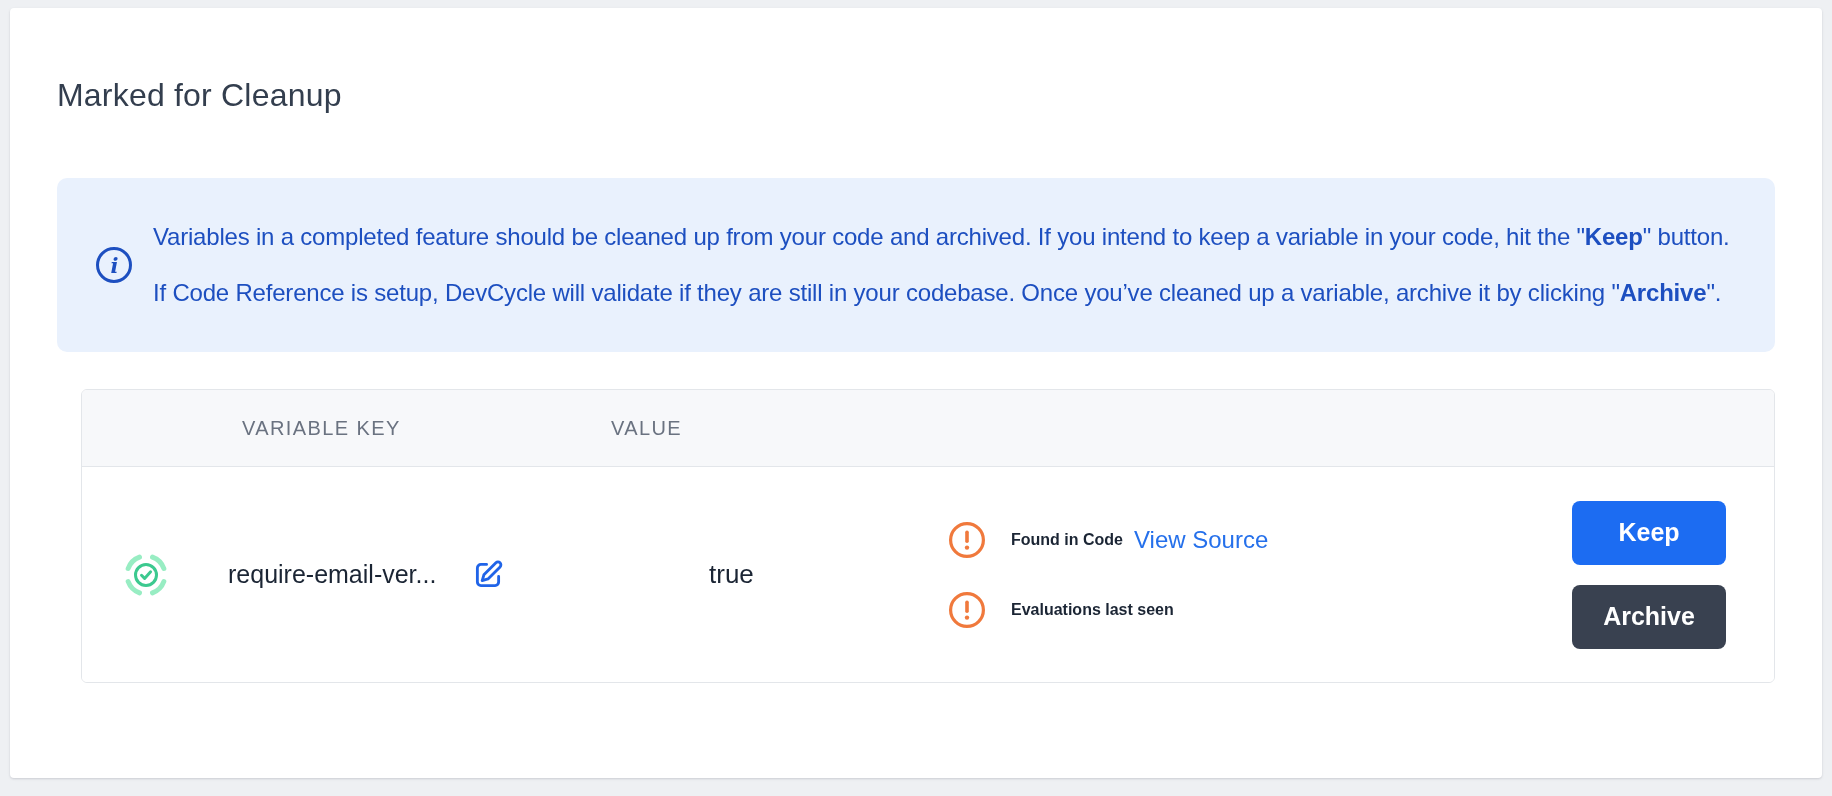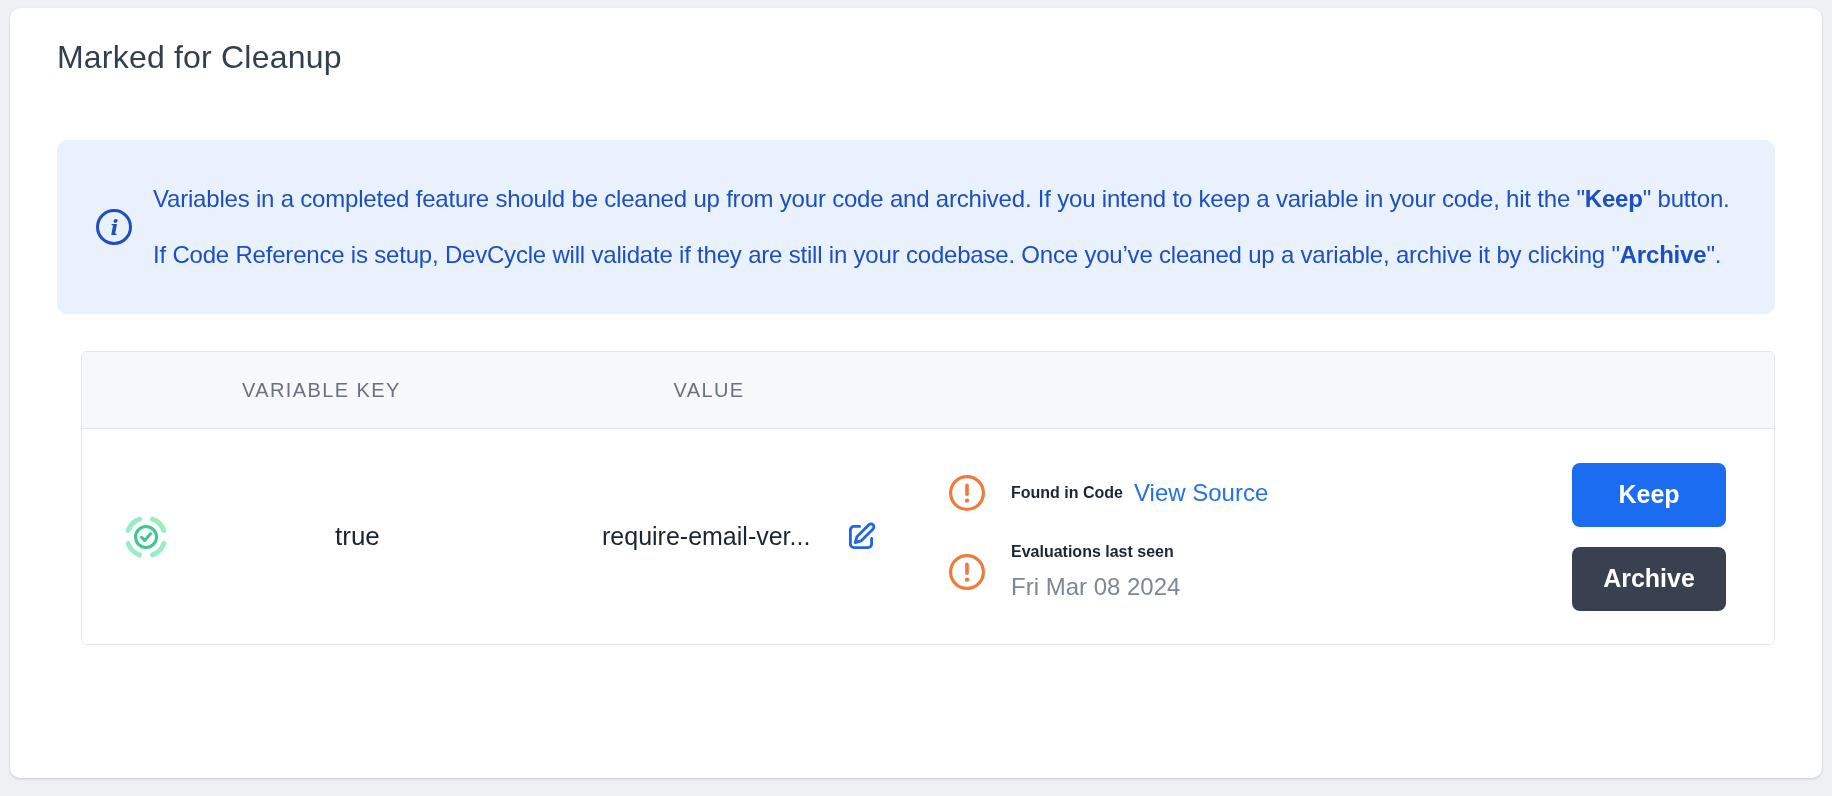--- a/index.html
+++ b/index.html
@@ -7,23 +7,23 @@
   body {
     font-family: "Liberation Sans", sans-serif;
     background: var(--page-bg, #eef0f3);
     overflow: hidden;
     position: relative;
   }
   .card {
     position: absolute;
     top: 8px; left: 10px; right: 10px; bottom: 18px;
     background: var(--card-bg, #ffffff);
-    border-radius: 10px;
+    border-radius: 4px;
     box-shadow: 0 1px 3px rgba(16,24,40,.10), 0 1px 2px rgba(16,24,40,.06);
-    padding: 30px 47px 0 47px;
+    padding: 68px 47px 0 47px;
   }
   h1.title {
     font-size: 32px;
     line-height: 38px;
     font-weight: 500;
     color: var(--title-text, #333e4e);
     letter-spacing: .2px;
   }
   
   .banner {
@@ -68,21 +68,21 @@
     border-bottom: 1px solid var(--table-border, #e3e6ea);
   }
   .th {
     font-size: 20px;
     font-weight: 500;
     letter-spacing: 1.4px;
     color: var(--header-text, #6a7280);
     white-space: nowrap;
   }
   .th.col-key   { padding-left: 33px; }
-  .th.col-value { padding-left: 28px; text-align: center; }
+  .th.col-value { padding-left: 28px; }
   .th.col-steps { padding-left: 4px; }
   .trow { height: 215px; background: #fff; }
   .td.col-icon { display: flex; justify-content: center; }
   .status-icon { width: 48px; height: 48px; display: block; }
   .td.col-key {
     padding-left: 19px;
     display: flex;
     align-items: center;
   }
   .key-text {
@@ -118,21 +118,21 @@
     font-weight: bold;
   }
   .step-link {
     font-size: 24px;
     color: var(--link-blue, #2570eb);
     text-decoration: none;
     margin-left: 11px;
     white-space: nowrap;
     cursor: pointer;
   }
-  .step-lines { display: flex; flex-direction: column; gap: 12px; }
+  .step-lines { display: flex; flex-direction: row; gap: 4px; }
   .step-date {
     font-size: 24px;
     color: var(--muted-text, #7e8795);
     white-space: nowrap;
   }
   .td.col-actions {
     display: flex;
     flex-direction: column;
     gap: 20px;
     padding-left: 26px;
@@ -183,33 +183,33 @@
             <path d="M30.5 6.15 A19 19 0 0 1 41.85 17.5" stroke="var(--success-green-light,#98edc3)" stroke-width="5" stroke-linecap="round"></path>
             <path d="M41.85 30.5 A19 19 0 0 1 30.5 41.85" stroke="var(--success-green-light,#98edc3)" stroke-width="5" stroke-linecap="round"></path>
             <path d="M17.5 41.85 A19 19 0 0 1 6.15 30.5" stroke="var(--success-green-light,#98edc3)" stroke-width="5" stroke-linecap="round"></path>
             <path d="M6.15 17.5 A19 19 0 0 1 17.5 6.15" stroke="var(--success-green-light,#98edc3)" stroke-width="5" stroke-linecap="round"></path>
             <circle cx="24" cy="24" r="10.5" stroke="var(--success-green,#3cc98f)" stroke-width="3"></circle>
             <path d="M19.5 24.3l3.1 3.1 6-6.6" stroke="var(--success-green,#3cc98f)" stroke-width="3" stroke-linecap="round" stroke-linejoin="round"></path>
           </svg>
         </span>
       </div>
 
-      <div class="td col-value">true</div>
-
       <div class="td col-key">
         <span class="key-text">require-email-ver...</span>
         <button class="edit-btn">
           <span>
             <svg viewBox="0 0 24 24" fill="none" width="34" height="34">
               <path d="M11 4.5H7A2.5 2.5 0 0 0 4.5 7v10A2.5 2.5 0 0 0 7 19.5h10a2.5 2.5 0 0 0 2.5-2.5v-4" stroke="currentColor" stroke-width="2" stroke-linecap="round" stroke-linejoin="round"></path>
               <path d="M17.6 3.4a2.05 2.05 0 0 1 2.9 2.9L12 14.8l-4.1 1.2 1.2-4.1 8.5-8.5z" stroke="currentColor" stroke-width="2" stroke-linecap="round" stroke-linejoin="round"></path>
             </svg>
           </span>
         </button>
       </div>
+
+      <div class="td col-value">true</div>
 
       <div class="td col-steps">
         <div class="step">
           <span class="alert-icon">
             <svg viewBox="0 0 40 40" fill="none">
               <circle cx="20" cy="20" r="16.4" stroke="currentColor" stroke-width="3.2"></circle>
               <path d="M20 12.2v9" stroke="currentColor" stroke-width="3.6" stroke-linecap="round"></path>
               <circle cx="20" cy="27.6" r="2.2" fill="currentColor"></circle>
             </svg>
           </span>
@@ -219,21 +219,20 @@
         <div class="step">
           <span class="alert-icon">
             <svg viewBox="0 0 40 40" fill="none">
               <circle cx="20" cy="20" r="16.4" stroke="currentColor" stroke-width="3.2"></circle>
               <path d="M20 12.2v9" stroke="currentColor" stroke-width="3.6" stroke-linecap="round"></path>
               <circle cx="20" cy="27.6" r="2.2" fill="currentColor"></circle>
             </svg>
           </span>
           <span class="step-lines">
             <span class="step-label">Evaluations last seen</span>
-            <span class="step-date">Fri Mar 08 2024</span>
           </span>
         </div>
       </div>
 
       <div class="td col-actions">
         <button class="btn btn-keep">Keep</button>
         <button class="btn btn-archive">Archive</button>
       </div>
 
     </div>

